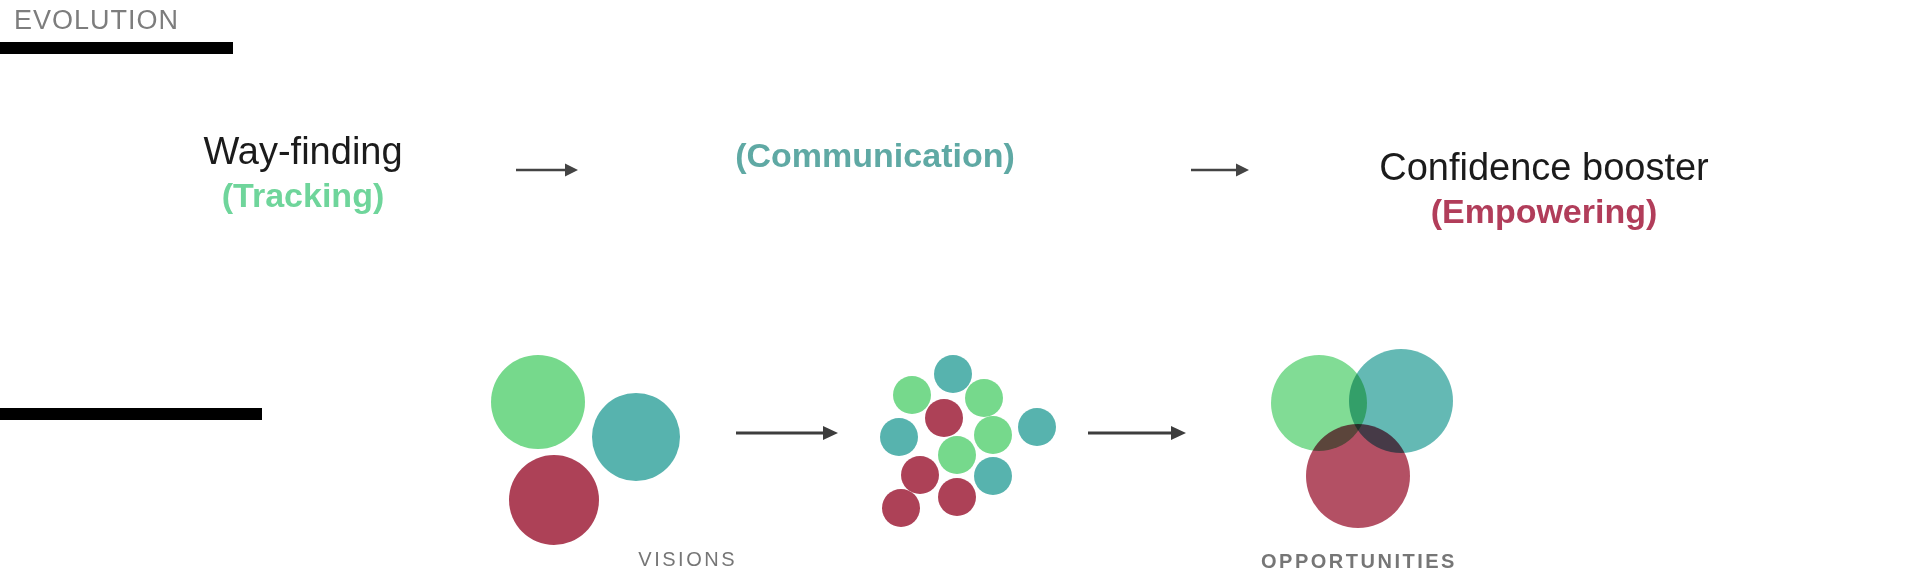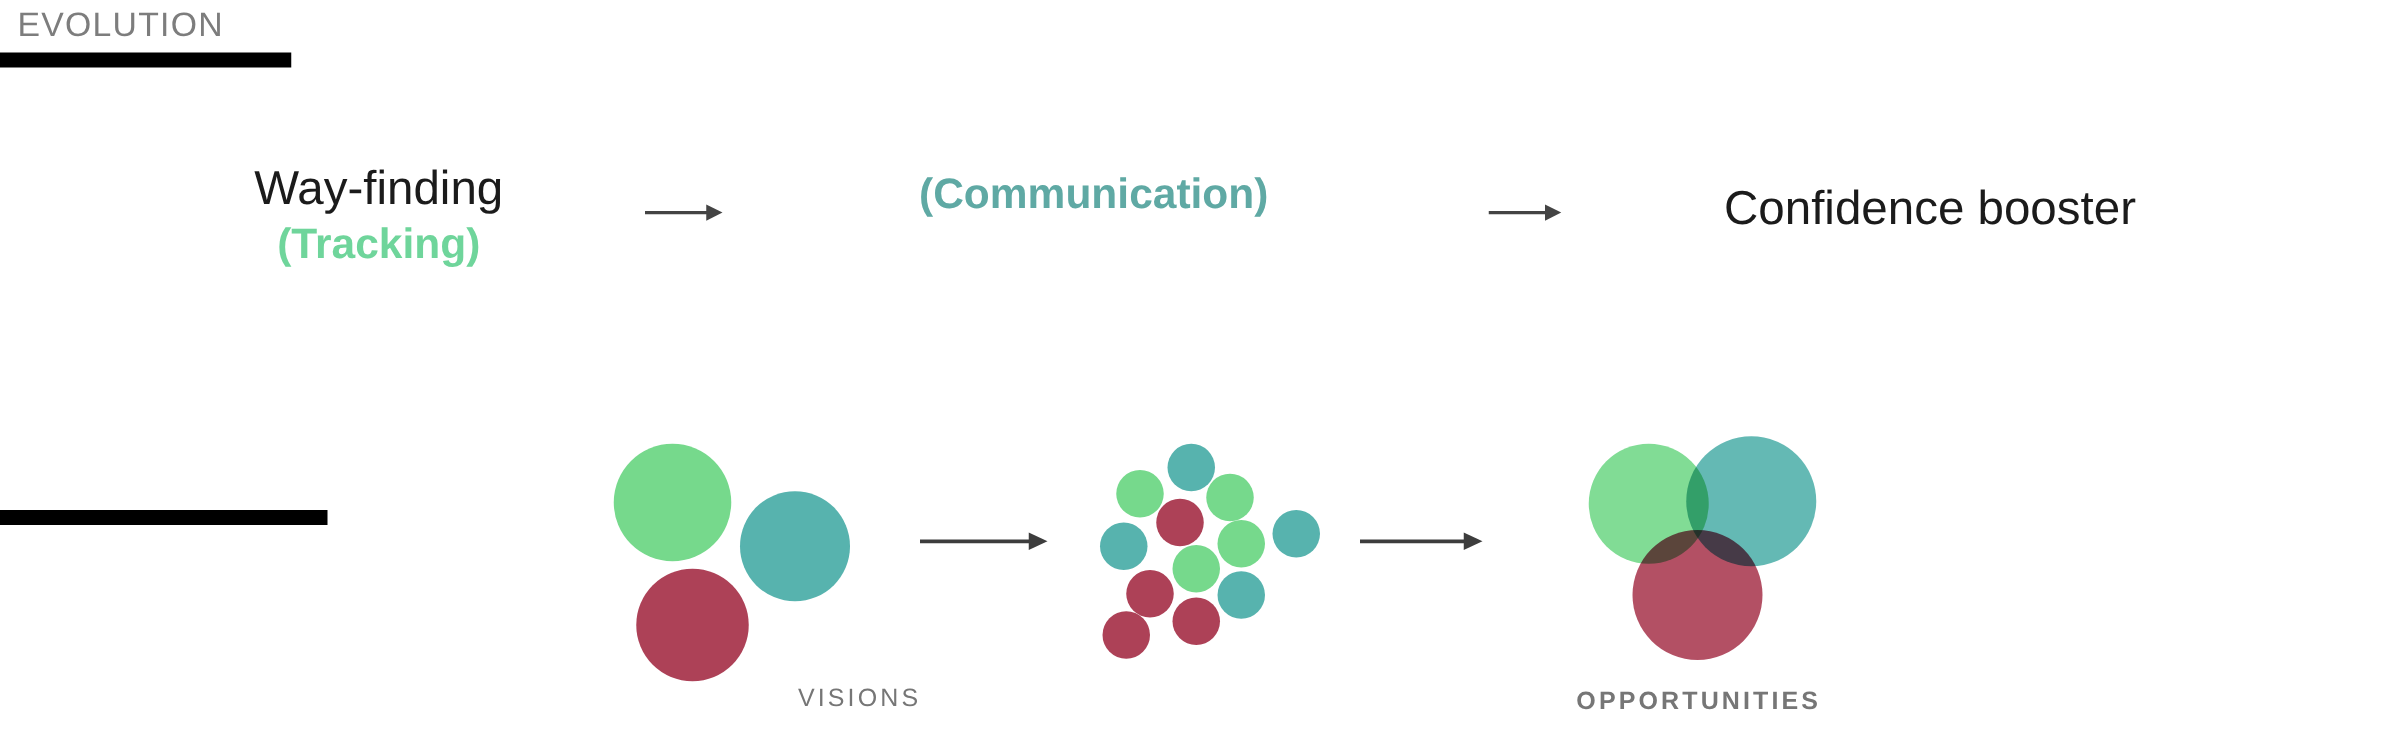--- a/index.html
+++ b/index.html
@@ -89,20 +89,21 @@
     <div class="phase-sub" style="color: rgb(95, 169, 164);">(Communication)</div>
   </div>
 
   <svg class="arrow-svg" style="left:1191px; top:160px;" width="58" height="20">
     <line x1="0" y1="10" x2="46" y2="10" stroke="#444444" stroke-width="2.6"></line>
     <polygon points="45,3.5 58,10 45,16.5" fill="#444444"></polygon>
   </svg>
 
   <div class="phase" style="left:1304px; top:148px; width:480px;">
     <div class="phase-title">Confidence booster</div>
+    <div class="phase-sub" style="color: rgb(177, 61, 90);">(Empowering)</div>
   </div>
 
   <div class="heading-bar" style="left:0px; top:408px; width:262px;"></div>
 
   <div class="cluster-layer">
       <div class="circle" style="left: 491px; top: 355px; height: 94px; width: 94px; background: rgb(118, 217, 140);"></div>
       <div class="circle" style="left: 592px; top: 393px; height: 88px; width: 88px; background: rgb(87, 179, 174);"></div>
       <div class="circle" style="left: 509px; top: 455px; height: 90px; width: 90px; background: rgb(173, 65, 87);"></div>
     </div>
   <div class="cluster-layer">

